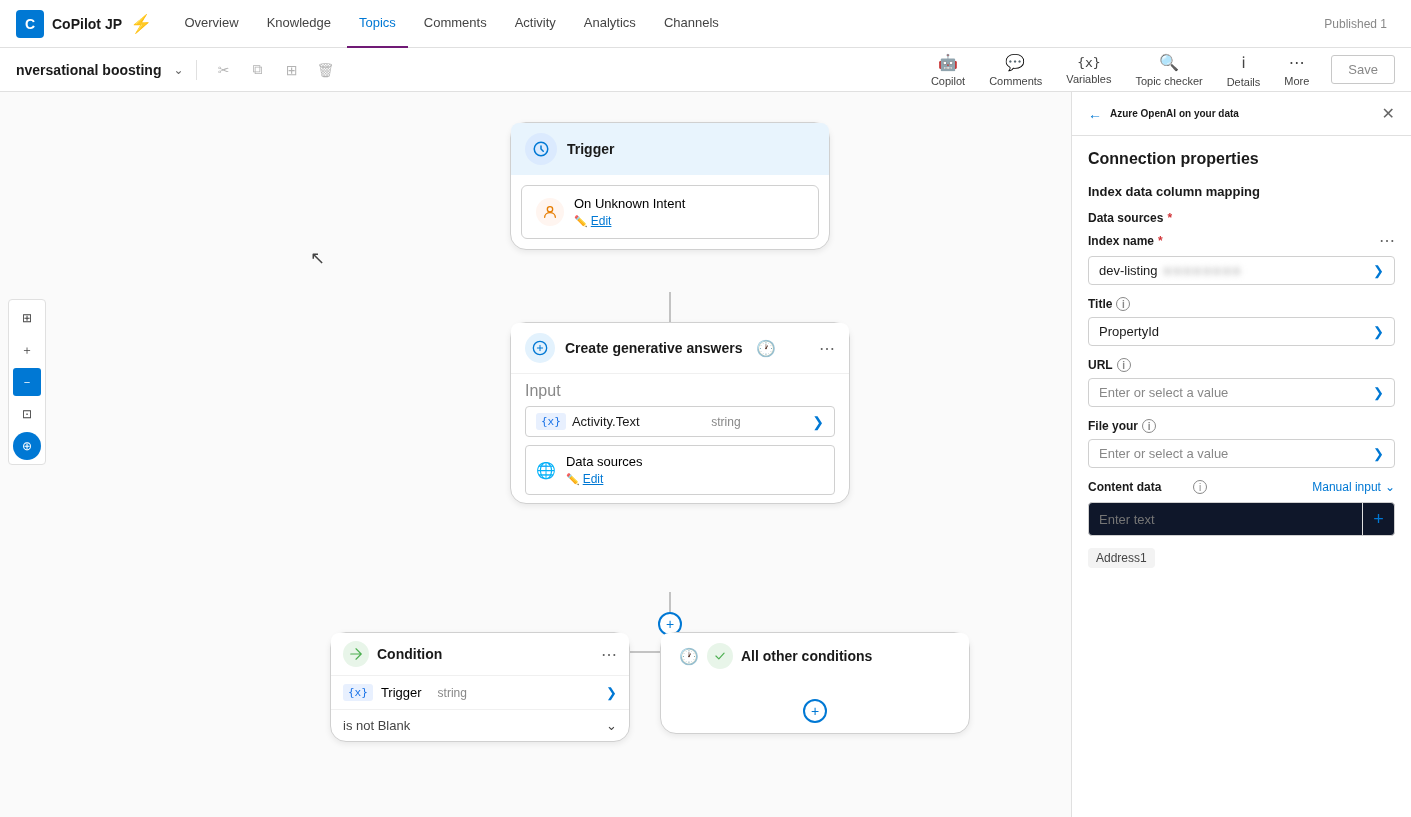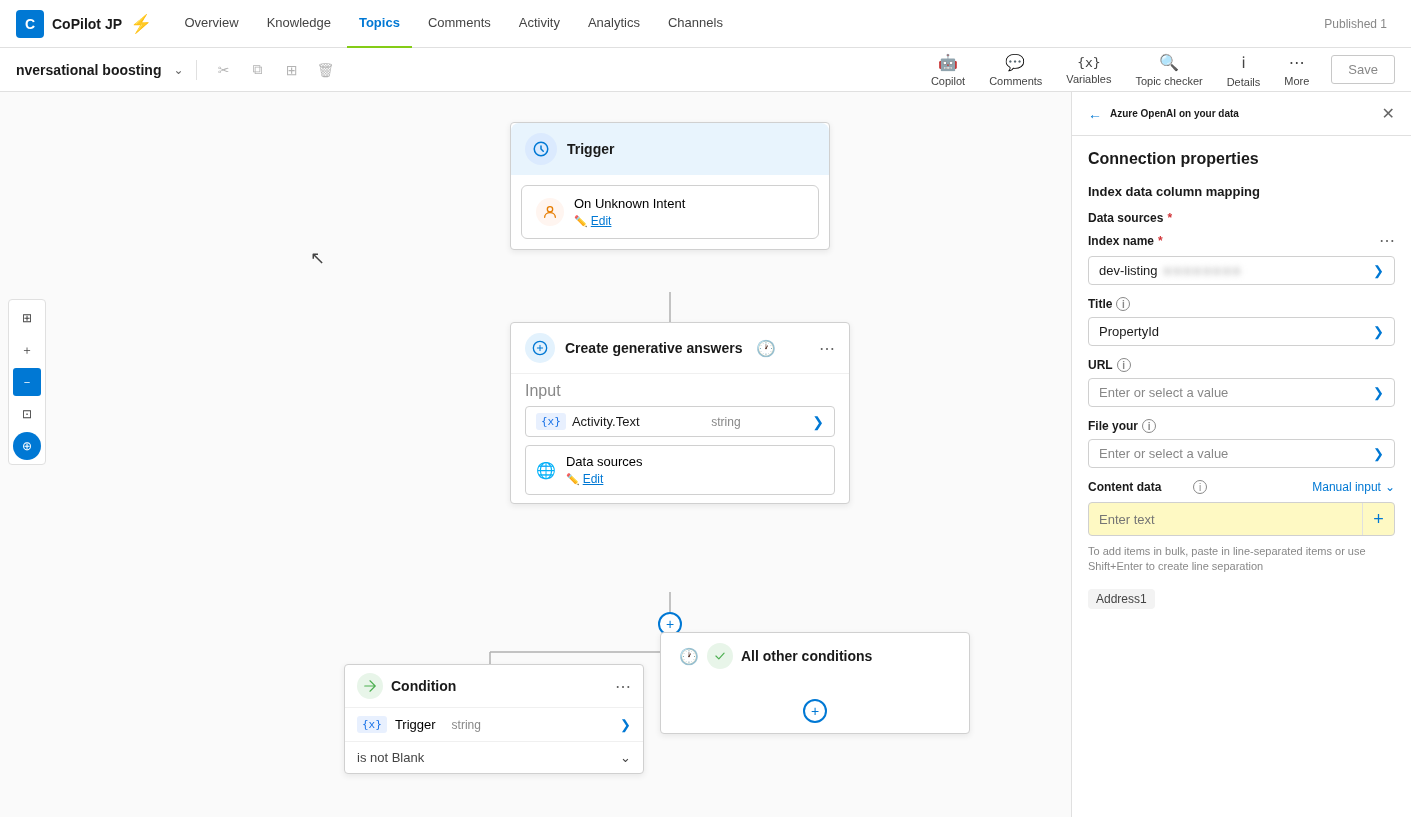--- a/index.html
+++ b/index.html
@@ -18,21 +18,21 @@
     .nav-brand-icon {
       width: 28px; height: 28px; background: #0078d4; border-radius: 4px;
       display: flex; align-items: center; justify-content: center;
       color: #fff; font-size: 14px; font-weight: 700;
     }
     .nav-link {
       padding: 0 12px; height: 48px; display: flex; align-items: center;
       font-size: 13px; color: #444; cursor: pointer; border-bottom: 2px solid transparent;
       text-decoration: none;
     }
-    .nav-link.active { color: #0078d4; border-bottom: 2px solid #84cc16; font-weight: 700; }
+    .nav-link.active { color: #0078d4; border-bottom: 2px solid #701a75; font-weight: 400; }
     .nav-spacer { flex: 1; }
     .nav-published { font-size: 12px; color: #888; margin-right: 8px; }
 
     
     .toolbar {
       display: flex; align-items: center; height: 44px;
       background: #fff; border-bottom: 1px solid #e0e0e0;
       padding: 0 16px; gap: 4px;
     }
     .toolbar-title {
@@ -80,21 +80,21 @@
     .mini-btn {
       width: 28px; height: 28px; border: none; background: transparent;
       display: flex; align-items: center; justify-content: center;
       cursor: pointer; color: #444; font-size: 12px; border-radius: 3px;
     }
     .mini-btn.active { background: #0078d4; color: #fff; }
 
     
     .node {
       position: absolute; background: #fff; border: 1px solid #d0d0d0;
-      border-radius: 4px; box-shadow: 0 2px 6px rgba(0,0,0,0.08);
+      border-radius: 16px; box-shadow: 0 2px 6px rgba(0,0,0,0.08);
     }
     .node-header {
       display: flex; align-items: center; padding: 10px 14px; gap: 10px;
       border-bottom: 1px solid #f0f0f0;
     }
     .node-icon {
       width: 32px; height: 32px; border-radius: 50%; display: flex; align-items: center;
       justify-content: center; font-size: 16px;
     }
     .node-title { font-weight: 600; font-size: 14px; color: #1a1a1a; }
@@ -156,21 +156,21 @@
     
     .data-sources-section { padding: 8px 14px; padding-top: 0; }
     .data-sources-row {
       display: flex; align-items: center; border: 1px solid #d0d0d0;
       border-radius: 4px; padding: 8px 10px; background: #fff; gap: 10px;
     }
     .globe-icon { font-size: 16px; color: #0078d4; }
 
     
     .condition-node {
-      position: absolute; left: 344px; top: 540px; width: 300px; margin-top: 32px;
+      position: absolute; left: 330px; top: 540px; width: 300px;
     }
     .condition-header {
       display: flex; align-items: center; padding: 8px 12px; gap: 8px;
       background: #fff; border-bottom: 1px solid #f0f0f0; border-radius: 8px 8px 0 0;
     }
     .condition-icon {
       width: 26px; height: 26px; background: #e8f5e9; border-radius: 50%;
       display: flex; align-items: center; justify-content: center; font-size: 13px;
     }
     .answer-row {
@@ -251,21 +251,21 @@
     .content-data-header {
       display: flex; align-items: center; margin-bottom: 8px; justify-content: flex-end;
     }
     .content-data-label { font-size: 12px; font-weight: 600; color: #1a1a1a; flex: 1; }
     .manual-input-btn {
       display: flex; align-items: center; gap: 4px; font-size: 12px; color: #0078d4;
       cursor: pointer;
     }
     .enter-text-row {
       display: flex; align-items: center; border: 1px solid #d0d0d0;
-      border-radius: 4px; background: #fef9c3; margin-bottom: 8px;
+      border-radius: 4px; background: #0f172a; margin-bottom: 8px;
     }
     .enter-text-input {
       flex: 1; border: none; outline: none; padding: 8px 10px;
       font-size: 13px; color: #888; background: transparent;
     }
     .enter-text-add {
       width: 32px; height: 32px; display: flex; align-items: center;
       justify-content: center; color: #0078d4; font-size: 18px; cursor: pointer;
       border-left: 1px solid #e0e0e0;
     }
@@ -568,18 +568,17 @@
         <div style="flex:1;"></div>
         <div class="manual-input-btn">
           <span>Manual input</span>
           <span>⌄</span>
         </div>
       </div>
       <div class="enter-text-row">
         <input class="enter-text-input" type="text" placeholder="Enter text" style="">
         <span class="enter-text-add">+</span>
       </div>
-      <div class="hint-text">To add items in bulk, paste in line-separated items or use Shift+Enter to create line separation</div>
       <span class="address-tag">Address1</span>
     </div>
   </div>
 
 </div>
 
 </body></html>

